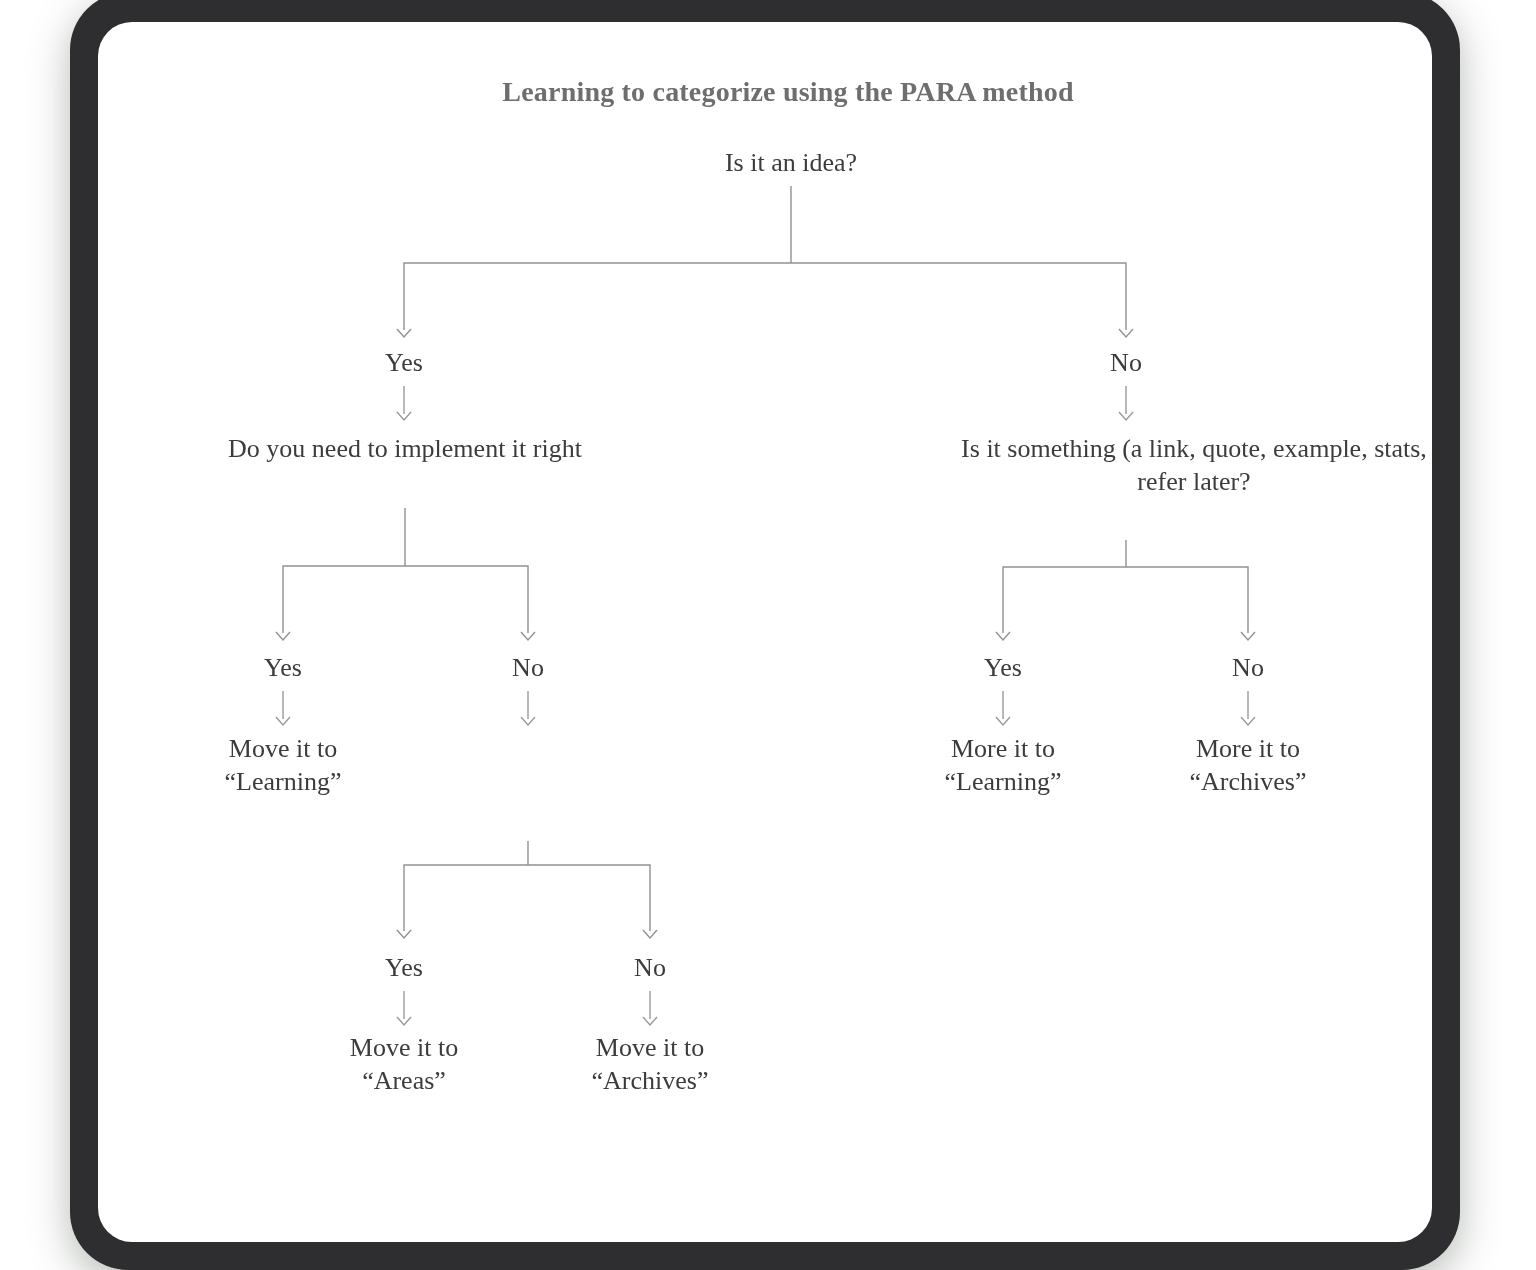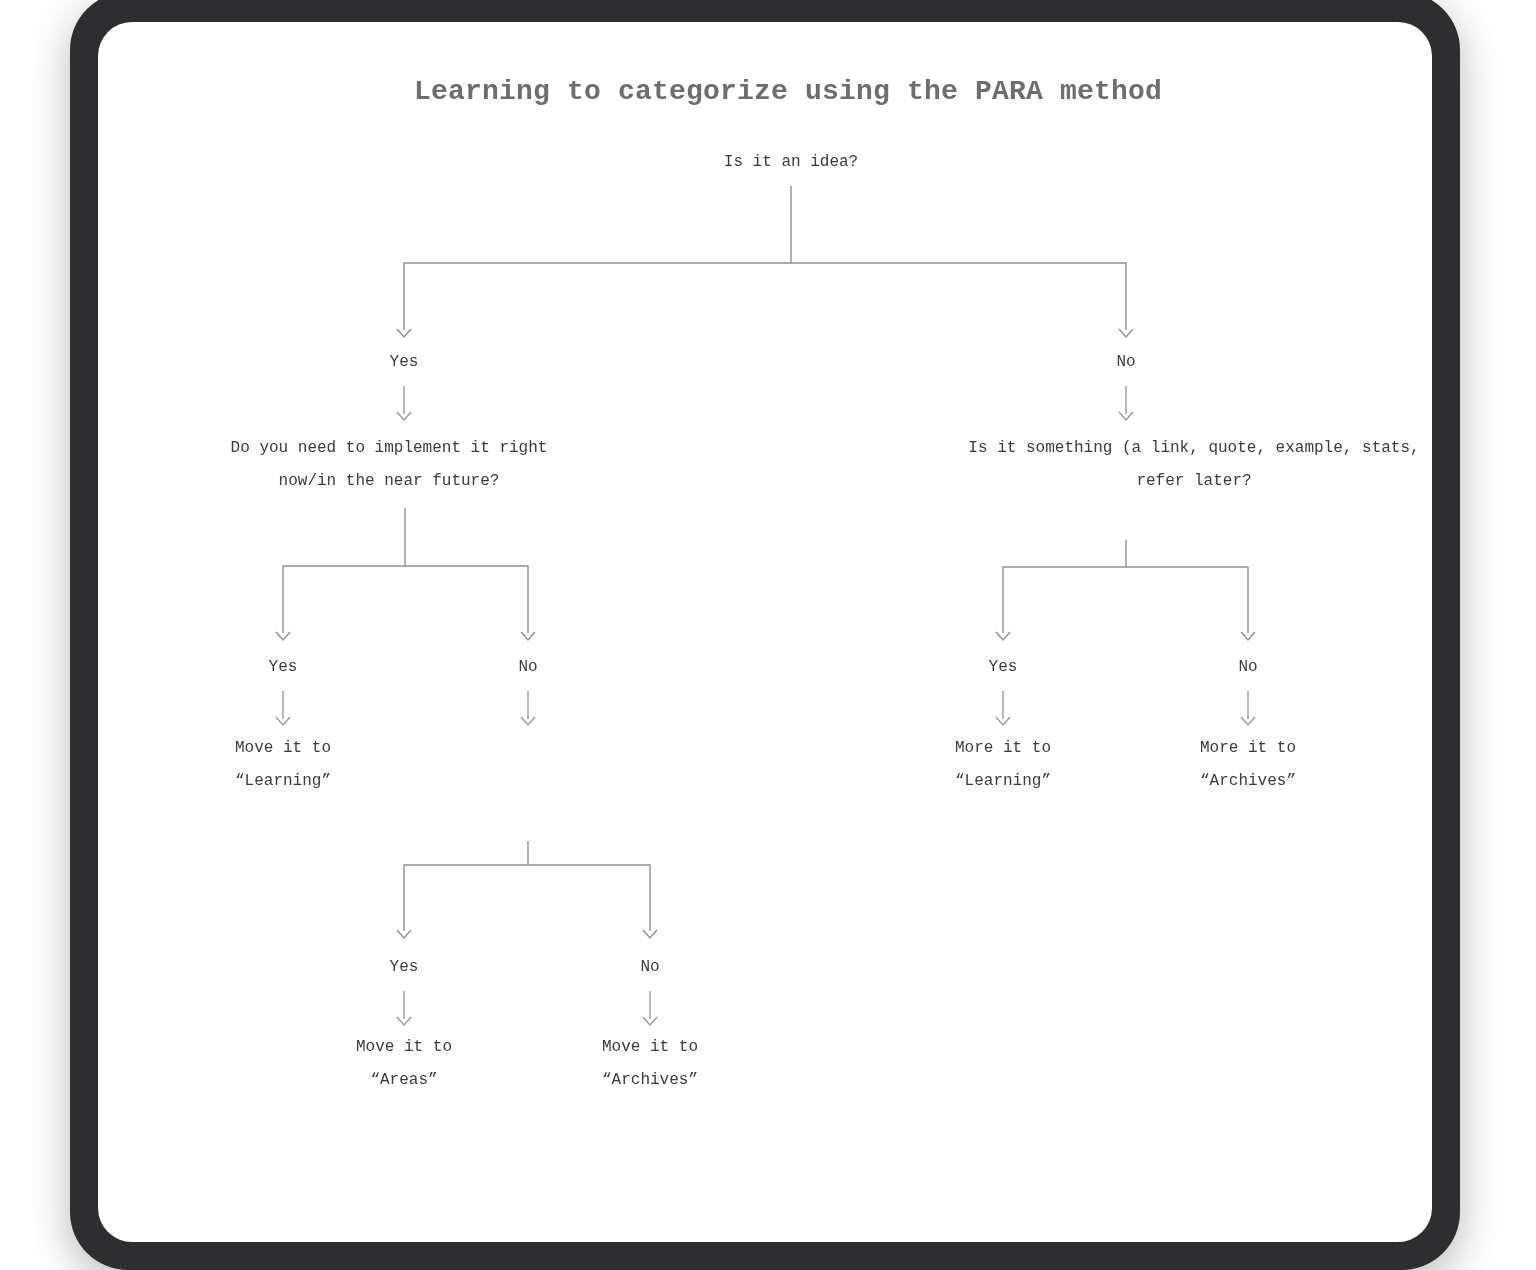--- a/index.html
+++ b/index.html
@@ -5,21 +5,21 @@
   html, body {
     margin: 0;
     padding: 0;
     background: #ffffff;
   }
   .stage {
     position: relative;
     width: 1536px;
     height: 1270px;
     overflow: hidden;
-    font-family: Liberation Mono, monospace;
+    font-family: Liberation Serif, serif;
   }
   .device-frame {
     position: absolute;
     left: 70px;
     top: -8px;
     width: 1390px;
     height: 1278px;
     background: #2e2e30;
     border-radius: 58px;
     box-shadow: 0 12px 40px rgba(45, 60, 45, 0.35);
@@ -42,21 +42,21 @@
     font-weight: bold;
     letter-spacing: 0.2px;
     color: #6e6e6e;
     white-space: nowrap;
     z-index: 2;
   }
   .node {
     position: absolute;
     transform: translateX(-50%);
     text-align: center;
-    font-size: 16px;
+    font-size: 26px;
     line-height: 33px;
     color: #3c3c3a;
     white-space: nowrap;
     z-index: 2;
   }
   .connectors {
     position: absolute;
     left: 0;
     top: 0;
     z-index: 1;
@@ -143,23 +143,22 @@
       <path class="soft" d="M1248 691 V719"></path>
         <polyline class="soft" points="1241,717 1248,725 1255,717"></polyline>
     </g>
   </svg>
 
   <div class="node" style="left:791px; top:146px;">Is it an idea?</div>
 
   <div class="node" style="left:404px; top:346px;">Yes</div>
   <div class="node" style="left:1126px; top:346px;">No</div>
 
-  <div class="node" style="left:389px; top:432px;">
+  <div class="node" style="left:405px; top:432px;">
     <div>Do you need to implement it right</div>
-    <div>now/in the near future?</div>
   </div>
 
   <div class="node" style="left:1194px; top:432px;">
     <div>Is it something (a link, quote, example, stats,</div>
     <div>refer later?</div>
   </div>
 
   <div class="node" style="left:283px; top:651px;">Yes</div>
   <div class="node" style="left:528px; top:651px;">No</div>
 

